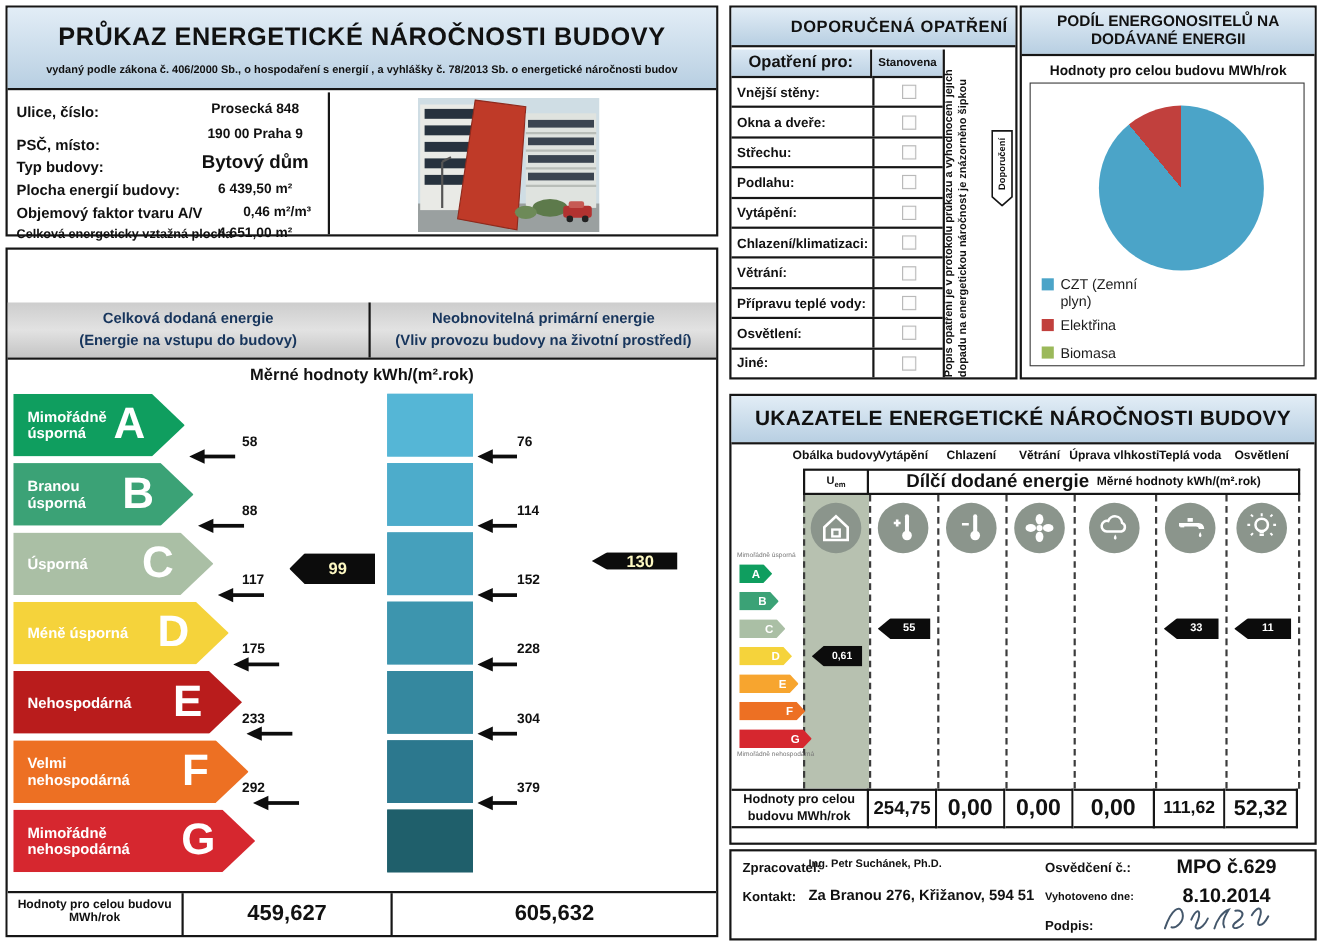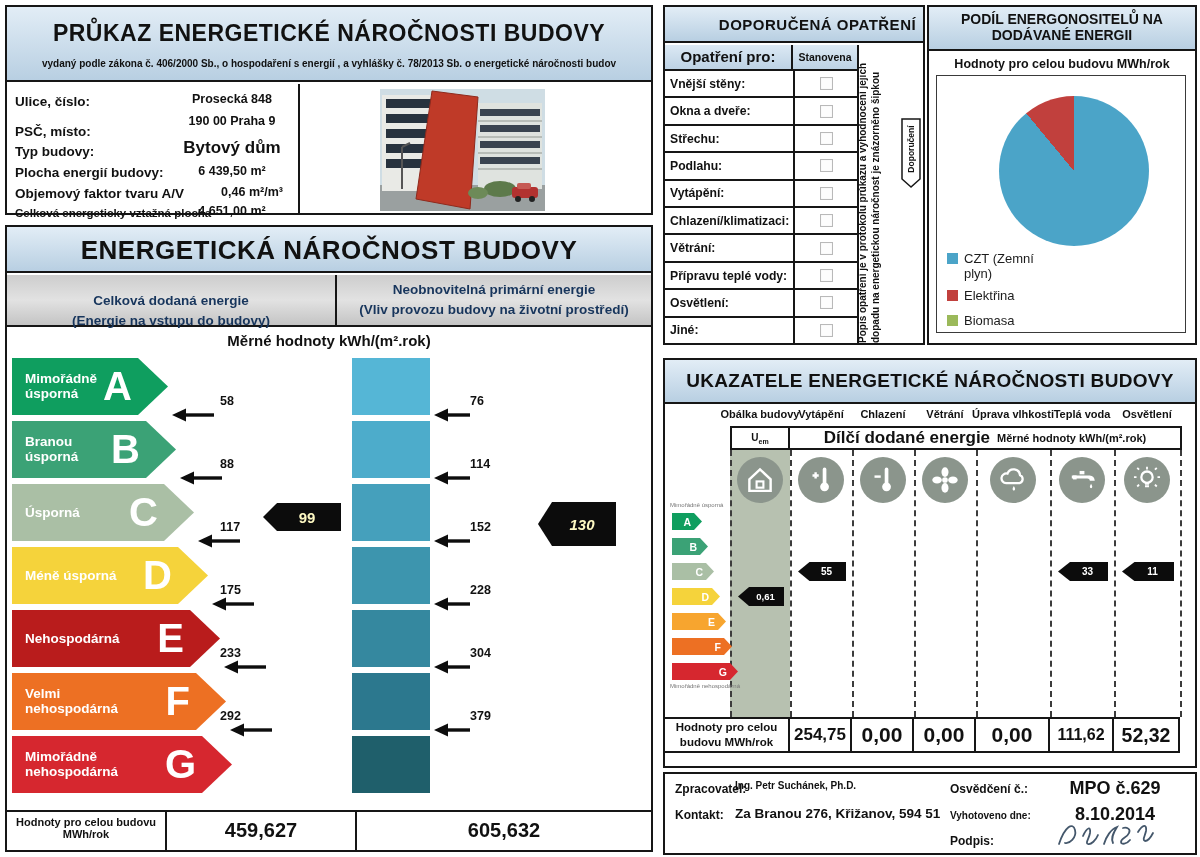--- a/index.html
+++ b/index.html
@@ -102,25 +102,22 @@
         <rect x="137" y="94" width="14" height="6" rx="2" fill="#c65a54"></rect>
         <circle cx="138" cy="110" r="3" fill="#222"></circle>
           <circle cx="152" cy="110" r="3" fill="#222"></circle>
         <line x1="22" y1="58" x2="22" y2="100" stroke="#555" stroke-width="2"></line>
         <line x1="22" y1="58" x2="30" y2="54" stroke="#555" stroke-width="2"></line>
       </svg>
     </div>
   </div>
 
   <div class="box" style="left:5px;top:225px;width:648px;height:627px;">
-    <div class="titlebar" style="height:46px;">
-      <div class="b" style="font-size:26px;line-height:46px;letter-spacing:.5px;">ENERGETICKÁ NÁROČNOST BUDOVY</div>
-    </div>
     <div class="abs" style="left:0;top:48px;width:644px;height:52px;display:flex;background:linear-gradient(180deg,#cdcdcd,#e2e2e2,#c4c4c4);border-bottom:2px solid #161616;">
-      <div style="width:330px;border-right:2px solid #161616;padding-top:18px;" class="ctr">
+      <div style="width:330px;border-right:2px solid #161616;padding-top:7px;" class="ctr">
         <div class="b navy" style="font-size:13.5px;">Celková dodaná energie</div>
         <div class="b navy" style="font-size:13.5px;margin-top:5px;">(Energie na vstupu do budovy)</div>
       </div>
       <div style="flex:1;padding-top:7px;" class="ctr">
         <div class="b navy" style="font-size:13.5px;">Neobnovitelná primární energie</div>
         <div class="b navy" style="font-size:13.5px;margin-top:5px;">(Vliv provozu budovy na životní prostředí)</div>
       </div>
     </div>
     <div class="abs b ctr" style="left:0;top:105px;width:644px;font-size:15px;">Měrné hodnoty kWh/(m².rok)</div>
   </div>
@@ -215,21 +212,21 @@
     <polygon points="0,8 14,1.5 14,14.5"></polygon>
           <rect x="12" y="6.3" width="24" height="3.4"></rect>
         </svg></div>
       <div class="abs bnum" style="left: 470px; top: 646px; width: 50px;">304</div>
       <div class="varrow" style="left: 434px; top: 722px; width: 36px; height: 16px;"><svg width="36" height="16" viewBox="0 0 36 16" fill="#0d0d0d">
     <polygon points="0,8 14,1.5 14,14.5"></polygon>
           <rect x="12" y="6.3" width="24" height="3.4"></rect>
         </svg></div>
       <div class="abs bnum" style="left: 470px; top: 709px; width: 50px;">379</div>
       <div class="rating-arrow" style="left: 263px; top: 503px; width: 78px; height: 28px; font-size: 15px;">99</div>
-      <div class="rating-arrow" style="left: 538px; top: 502px; width: 78px; height: 44px; font-size: 15px; font-style: italic;">130</div>
+      <div class="rating-arrow" style="left: 538px; top: 502px; width: 78px; height: 16px; font-size: 15px;">130</div>
     </div>
 
   <div class="abs" style="left:7px;top:810px;width:644px;height:40px;border-top:2px solid #161616;display:flex;background:#fff;">
     <div class="ctr" style="width:160px;border-right:2px solid #161616;padding-top:4px;">
       <div class="b" style="font-size:11px;">Hodnoty pro celou budovu</div>
       <div class="b" style="font-size:11px;">MWh/rok</div>
     </div>
     <div class="b ctr" style="width:190px;border-right:2px solid #161616;font-size:20px;line-height:36px;">459,627</div>
     <div class="b ctr" style="flex:1;font-size:20px;line-height:36px;">605,632</div>
   </div>

